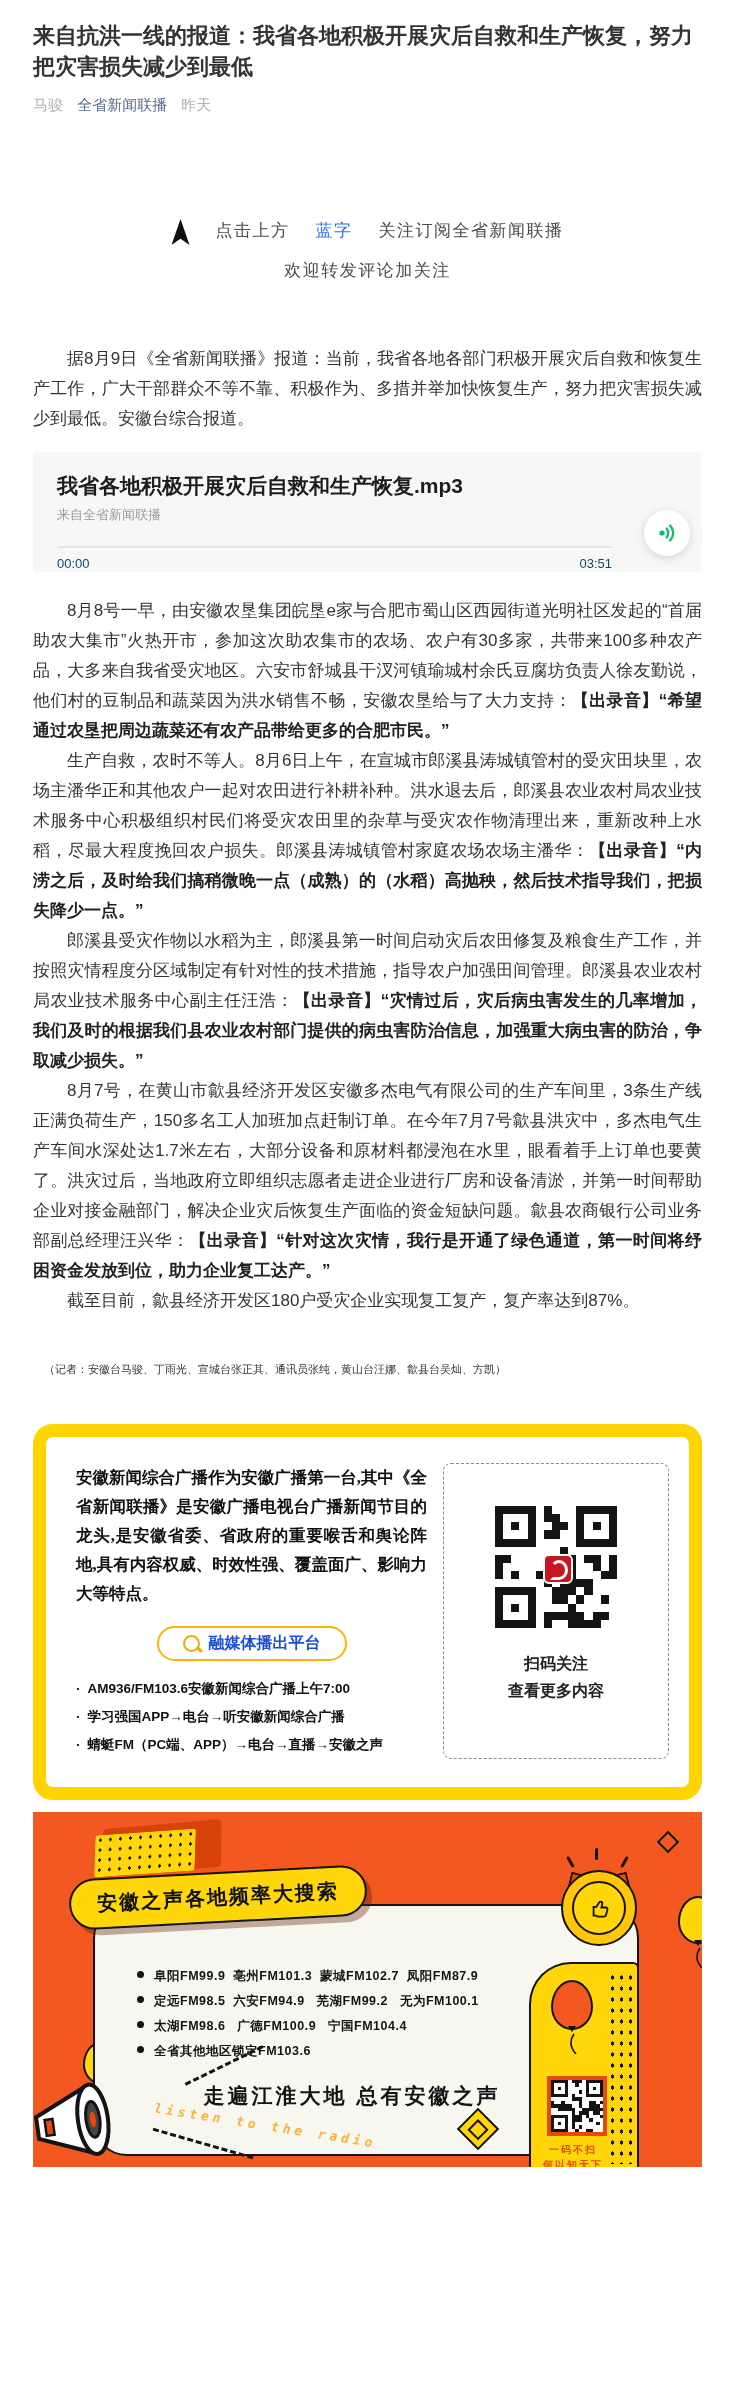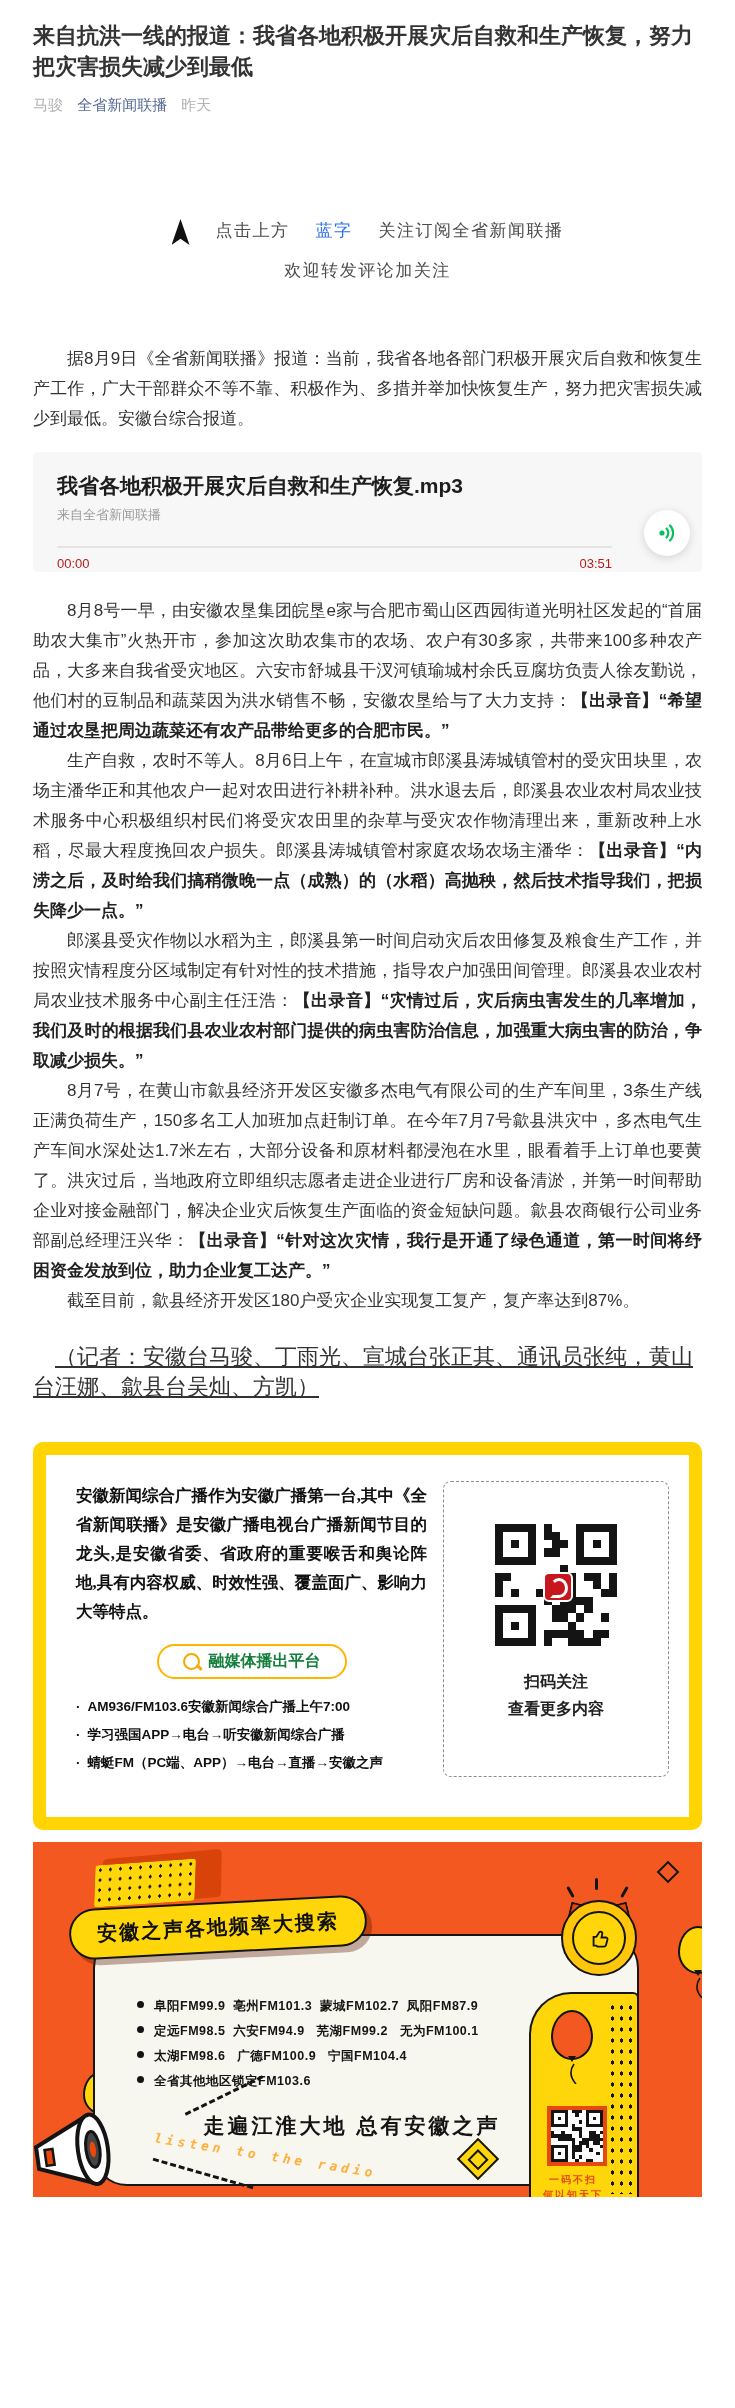--- a/index.html
+++ b/index.html
@@ -19,43 +19,43 @@
   .arrow-up{width:18px;height:26px;background:#101010;
     clip-path:polygon(50% 0,100% 100%,50% 76%,0 100%);margin-top:4px;}
   .blue-word{color:#2b6def;}
   .follow-line2{margin-top:14px;}
 
   
   .para{margin:0;font-size:17px;line-height:30px;text-align:justify;text-indent:2em;}
   .para.first{margin-top:62px;}
   .para strong{color:#222;}
   .body-block{margin-top:24px;}
-  .reporters{margin-top:26px;font-size:22px;line-height:30px;text-indent:1em;text-decoration:underline;}
+  .reporters{margin-top:38px;font-size:11px;line-height:30px;text-indent:1em;}
 
   
   .audio-card{position:relative;margin-top:18px;background:#f7f7f7;border-radius:4px;
     padding:20px 24px 16px;height:84px;}
   .audio-title{font-size:21px;font-weight:700;color:#1d1d1d;}
   .audio-src{margin-top:6px;font-size:13px;color:#9b9b9b;}
   .audio-progress{margin-top:22px;margin-right:66px;height:2px;background:#e4e4e4;border-radius:1px;cursor:pointer;}
   .audio-times{display:flex;justify-content:space-between;margin-top:8px;margin-right:66px;
-    font-size:13px;color:#b91c1c;}
+    font-size:13px;color:#0c4a6e;}
   .audio-btn{position:absolute;right:12px;top:58px;width:46px;height:46px;border-radius:50%;
     background:#fff;box-shadow:0 2px 10px rgba(0,0,0,.15);display:flex;align-items:center;
     justify-content:center;cursor:pointer;}
 
   
-  .promo{margin-top:40px;border:13px solid #ffd400;border-radius:10px;background:#fff;
-    padding:26px 20px 40px 30px;display:flex;gap:16px;}
+  .promo{margin-top:40px;border:13px solid #ffd400;border-radius:20px;background:#fff;
+    padding:26px 20px 28px 30px;display:flex;gap:16px;}
   .promo-left{flex:1;}
   .promo-text{font-family:"Liberation Serif","DejaVu Serif",serif;font-weight:700;
     font-size:16.5px;line-height:29px;color:#111;text-align:justify;}
   .pill{width:fit-content;margin:18px auto 14px;display:flex;align-items:center;gap:9px;
     border:2px solid #ffb400;border-radius:999px;padding:5px 24px;}
-  .pill-label{font-size:16px;font-weight:800;color:#15803d;}
+  .pill-label{font-size:16px;font-weight:800;color:#1d4ed8;}
   .mag{position:relative;width:13px;height:13px;border:2.5px solid #f5a800;border-radius:50%;}
   .mag::after{content:"";position:absolute;left:11px;top:11px;width:7px;height:2.5px;
     background:#f5a800;transform:rotate(45deg);border-radius:2px;}
   .promo-items{margin-top:6px;font-size:13.5px;font-weight:700;color:#111;line-height:28px;}
   .promo-item::before{content:"·";font-weight:900;margin-right:7px;}
   .qr-box{width:226px;min-height:280px;border:1px dashed #8c8c8c;border-radius:8px;
     text-align:center;padding-top:42px;box-sizing:border-box;}
   .qr{width:122px;height:122px;margin:0 auto;position:relative;}
   .qr svg{width:100%;height:100%;display:block;}
   .qr-logo{position:absolute;left:50%;top:50%;width:26px;height:26px;margin:-13px 0 0 -13px;

